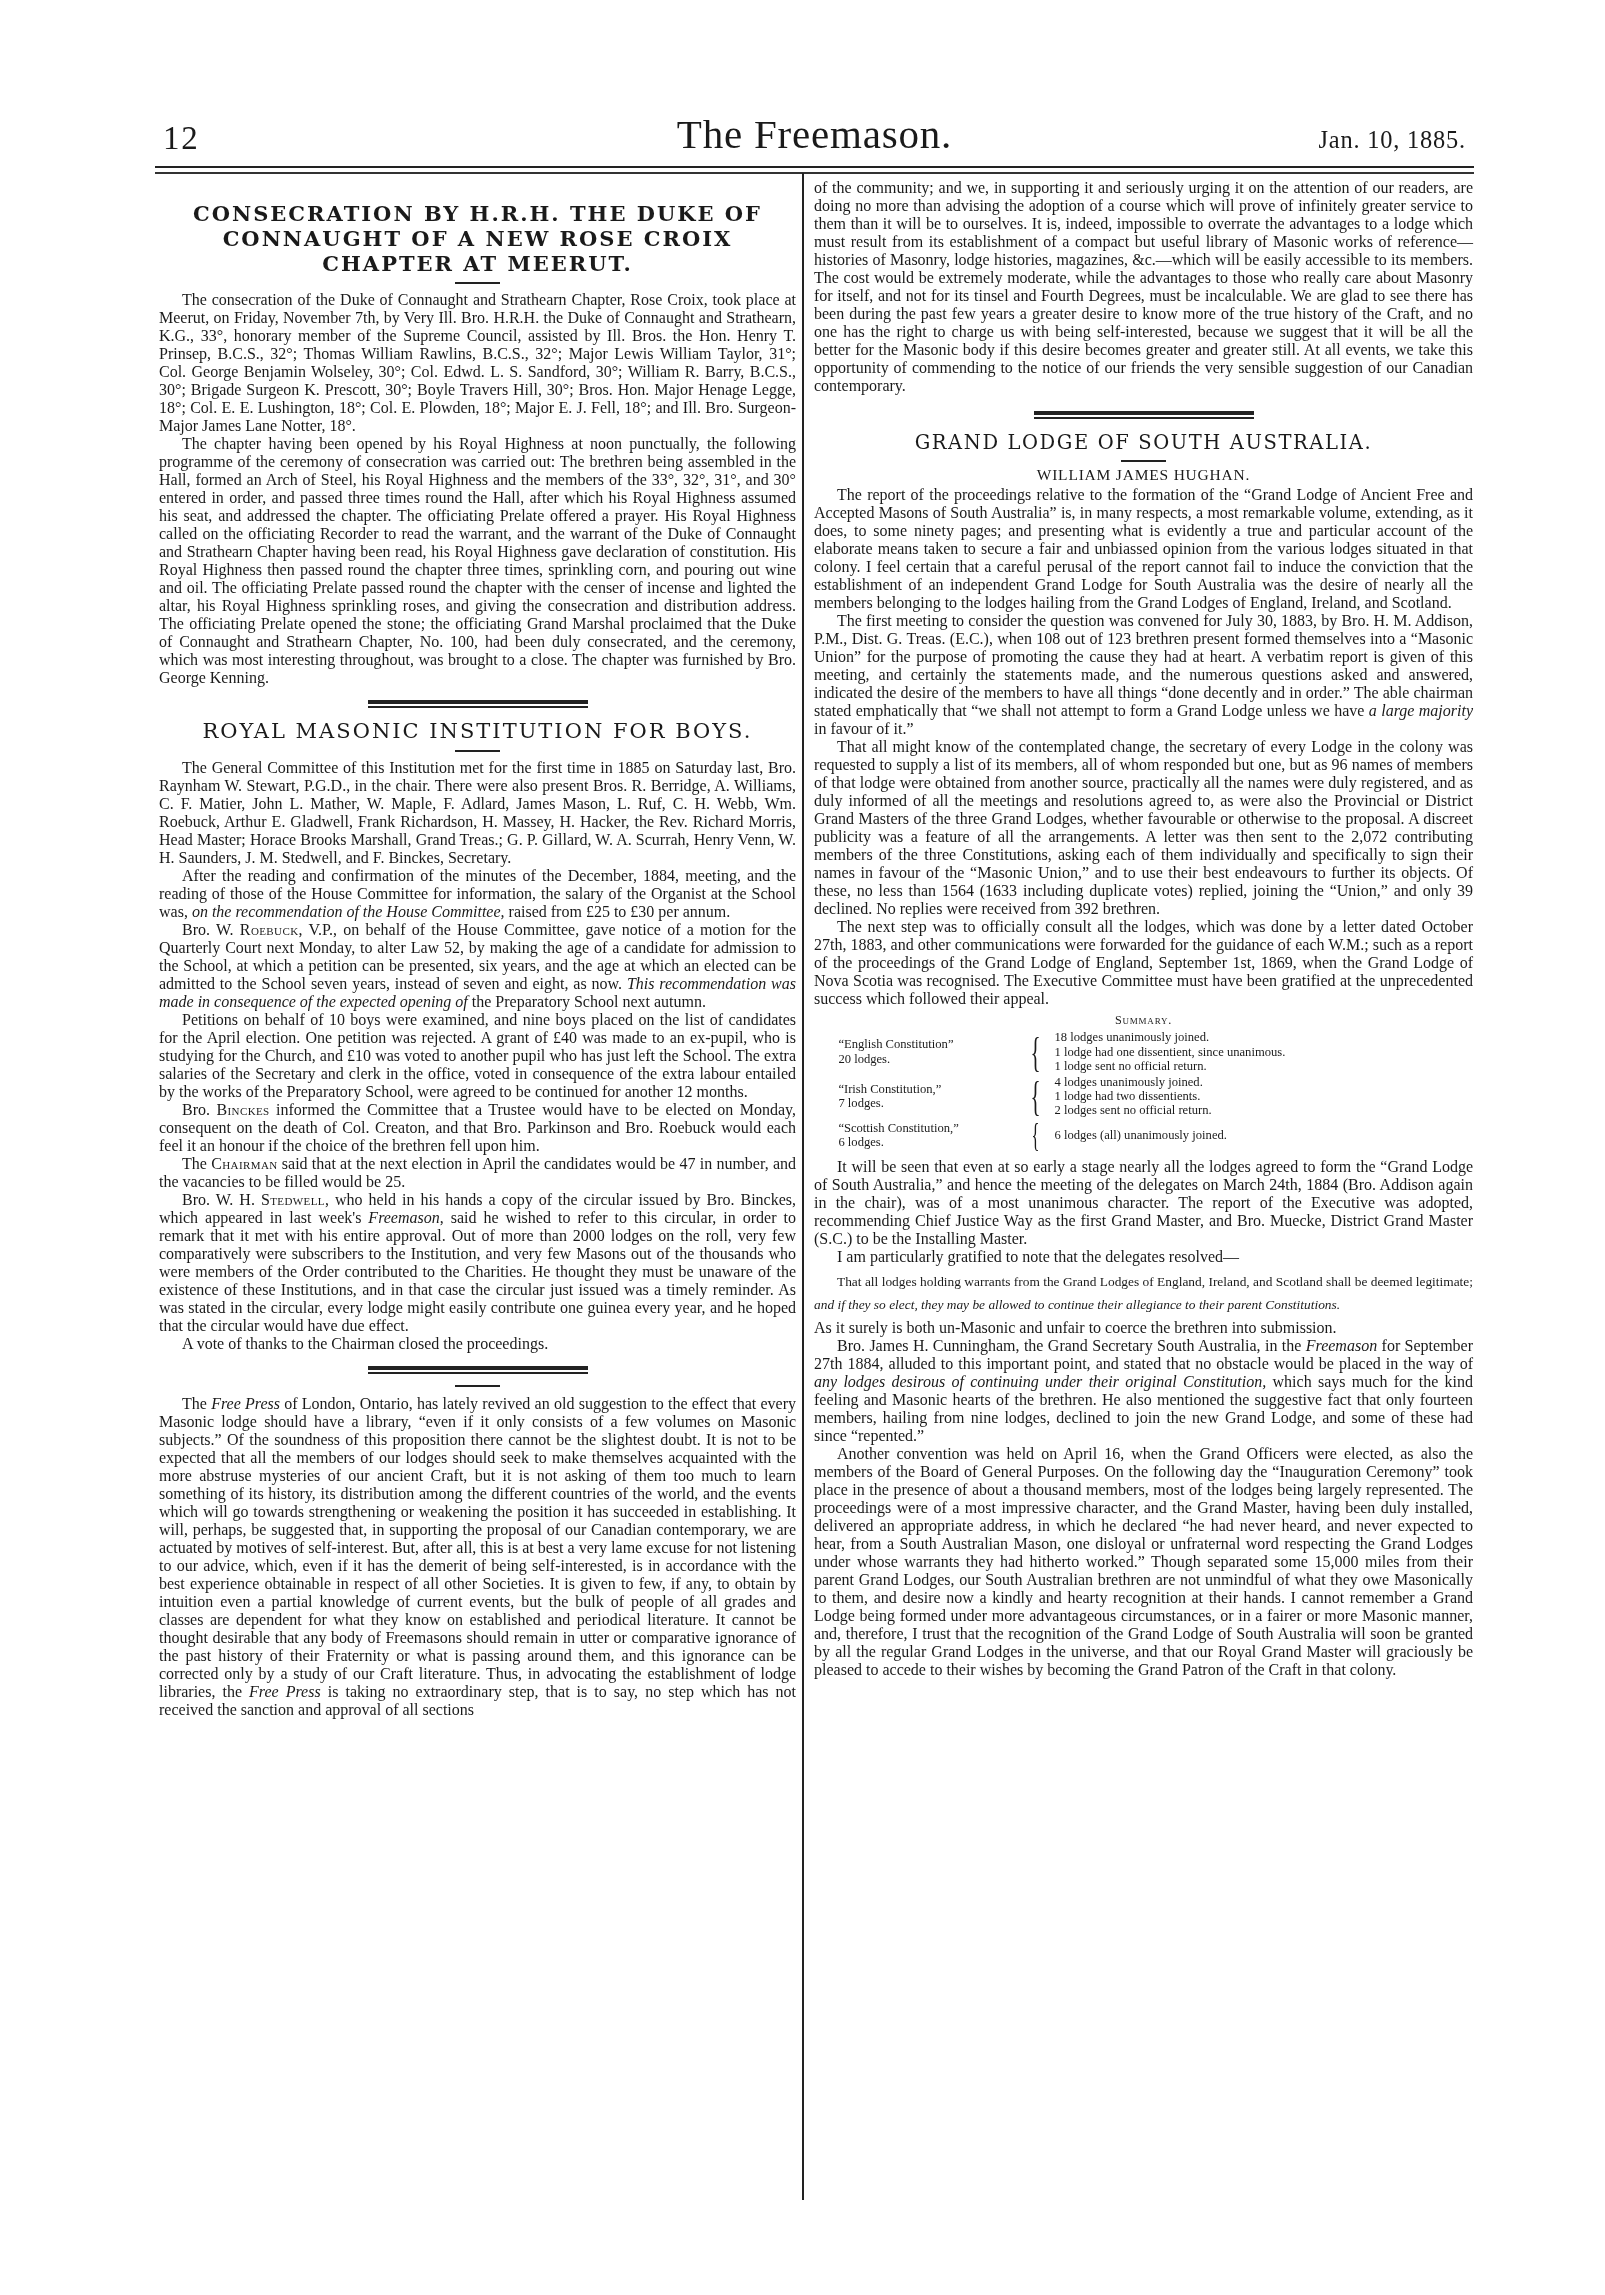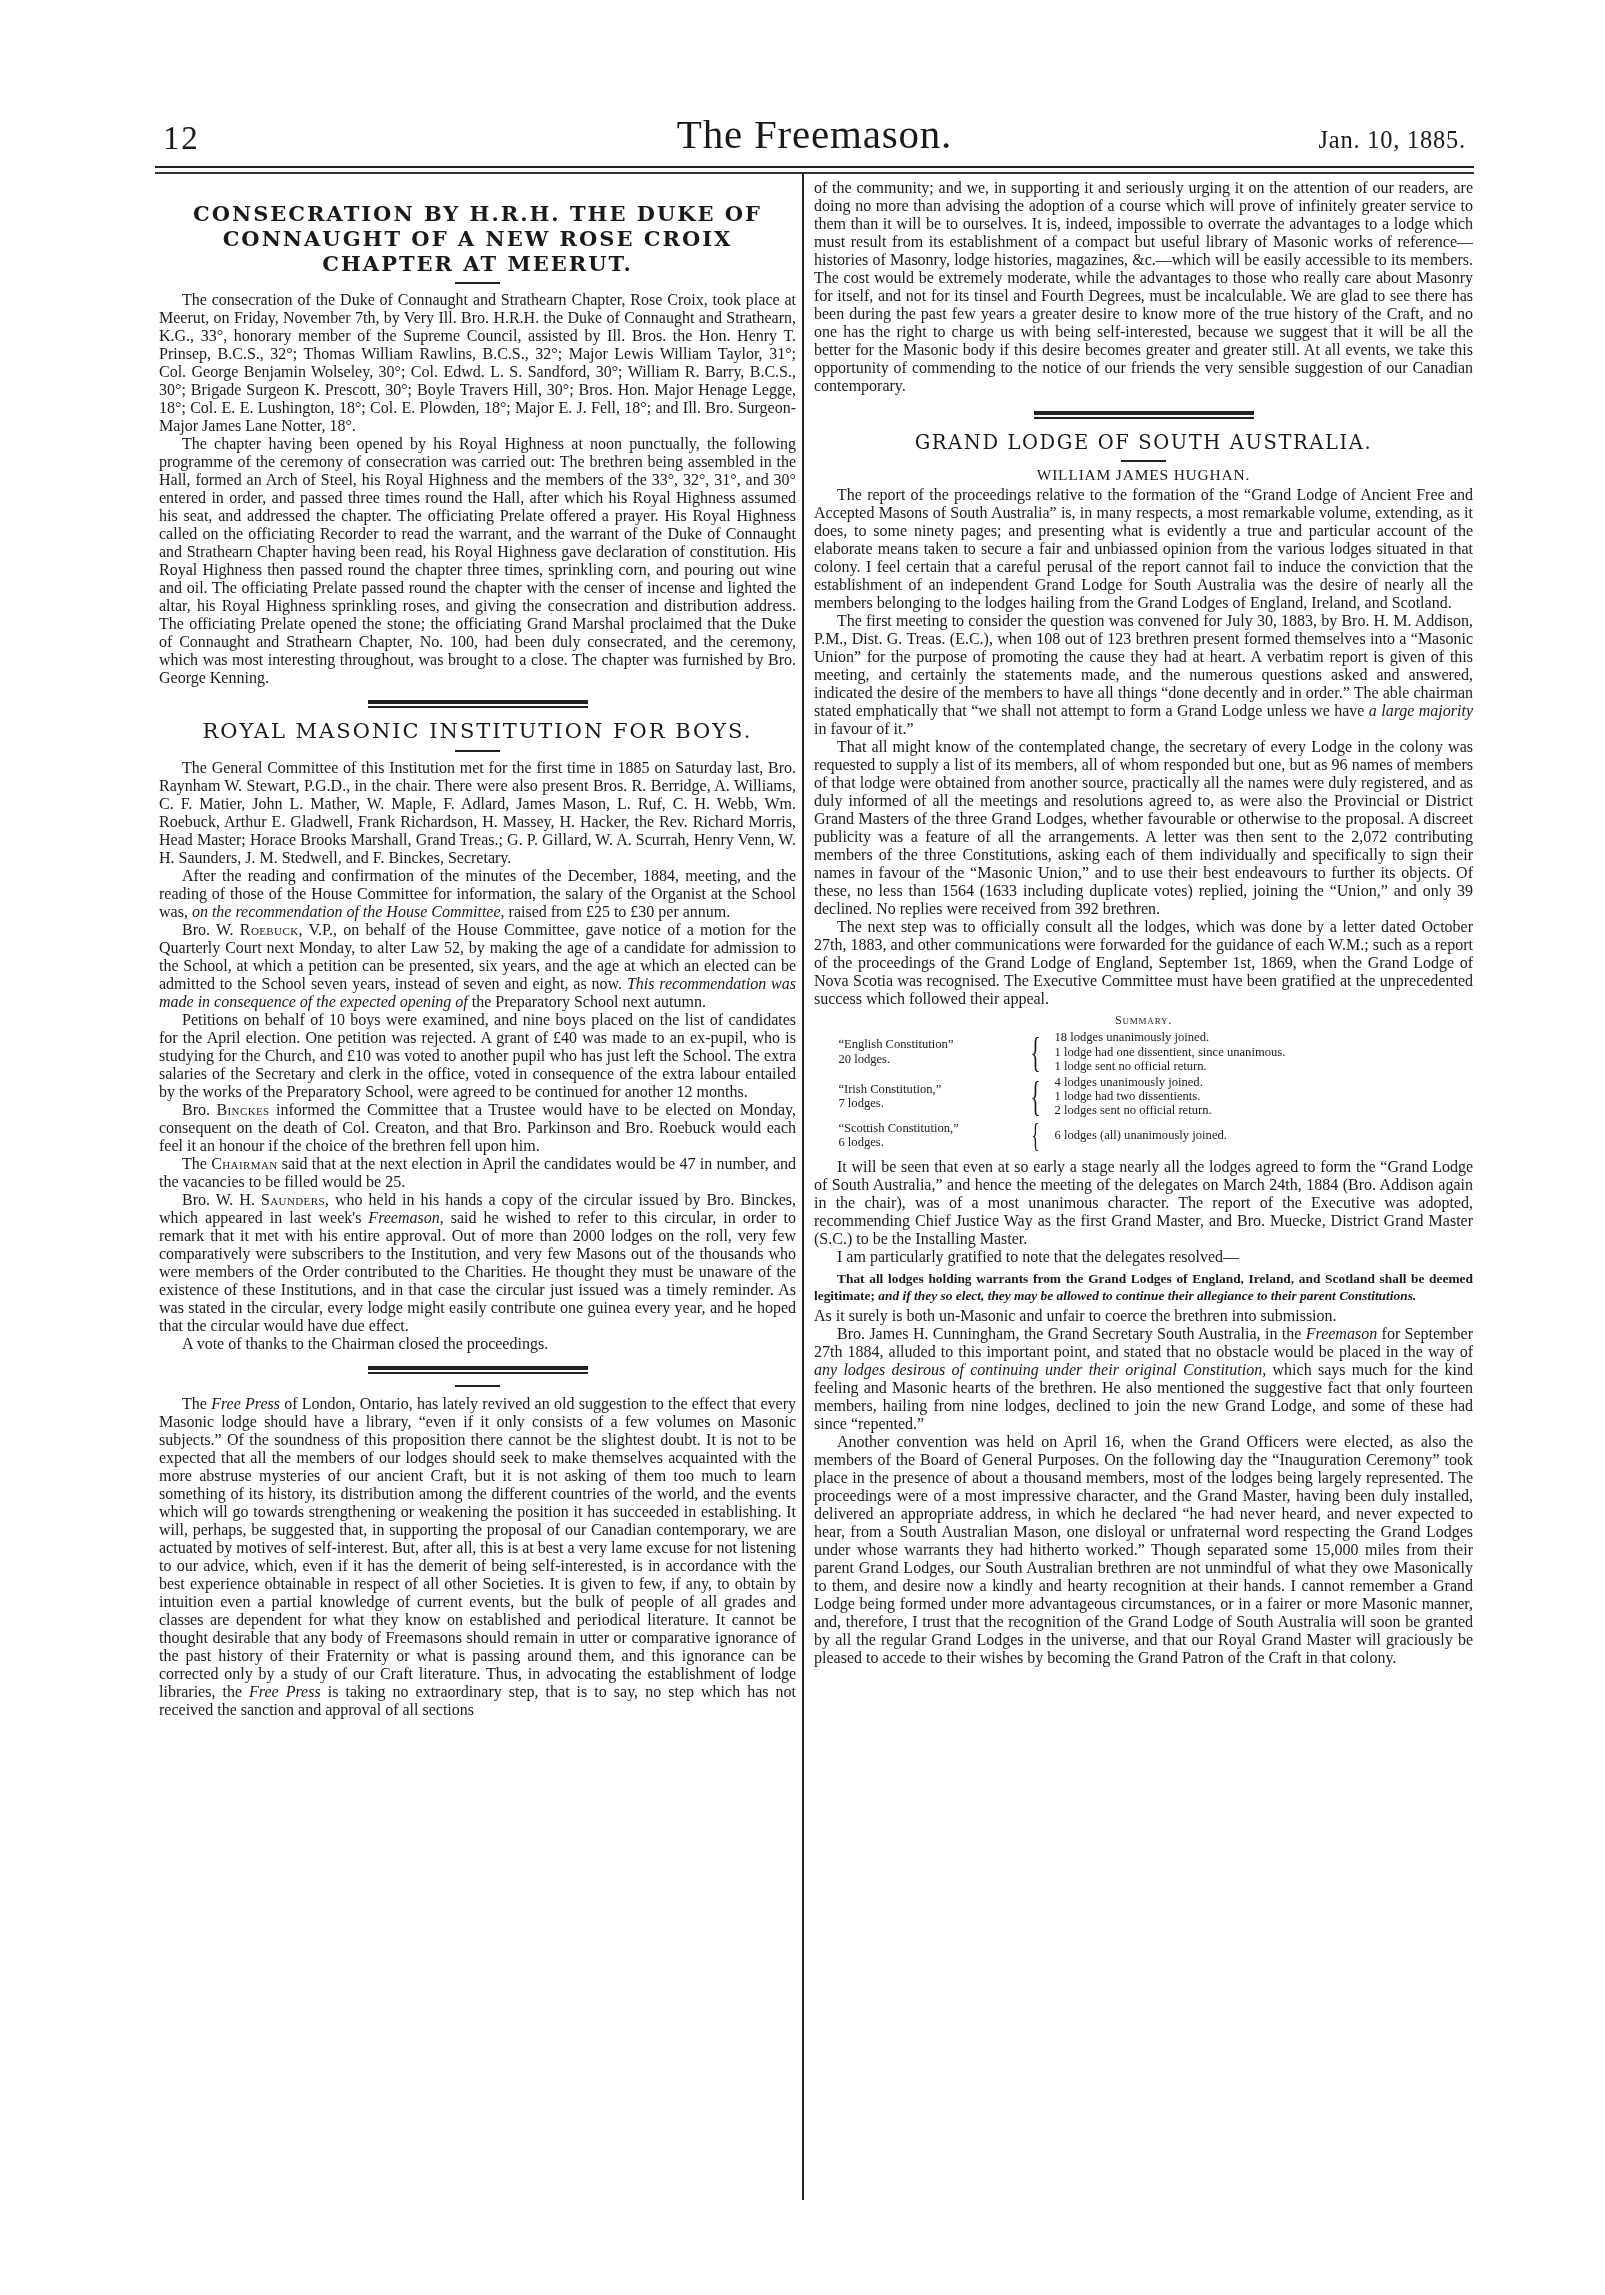--- a/index.html
+++ b/index.html
@@ -24,21 +24,21 @@
   .headline.small { font-size: 19.5px; letter-spacing: 1.6px; }
   .short-rule { width: 45px; height: 2.4px; background: #222; margin: 5.7px auto 7.3px; }
   .double-rule { width: 220px; margin: 13px auto 11.4px; }
   .double-rule .a { height: 3.3px; background: #222; }
   .double-rule .b { height: 1.6px; background: #222; margin-top: 2.4px; }
   p { margin: 0; text-indent: 23px; }
   p.noindent { text-indent: 0; }
   .byline { text-align: center; font-size: 15.5px; letter-spacing: 0.8px; margin: 1.6px 0 2.4px; }
   .sc { font-variant: small-caps; letter-spacing: 0.4px; }
   i { font-style: italic; }
-  .quote-block { font-size: 13.4px; line-height: 17px; margin: 3.3px 0 3.3px; font-weight: bold; }
+  .quote-block { font-size: 13.4px; line-height: 23px; margin: 3.3px 0 3.3px; }
   .quote-block p { text-indent: 23px; }
 
   .summary { margin: 4.9px 0 6.5px; font-size: 12.6px; line-height: 14.2px; }
   .summary-title { text-align: center; font-size: 12.2px; letter-spacing: 0.8px; margin-bottom: 3.3px; }
   .summary-row { display: flex; align-items: center; margin-bottom: 1.6px; }
   .summary-label { width: 187px; padding-left: 24.4px; }
   .summary-brace { width: 21px; font-size: 42px; line-height: 42px; text-align: center; font-weight: 100; transform: scaleX(0.5); }
   .summary-items { padding-left: 8.1px; }
 </style>
 </head>
@@ -88,21 +88,21 @@
       <span class="sc">Binckes</span>
       <span>informed the Committee that a Trustee would have to be elected on Monday, consequent on the death of Col. Creaton, and that Bro. Parkinson and Bro. Roebuck would each feel it an honour if the choice of the brethren fell upon him.</span>
     </p>
     <p>
       <span>The</span>
       <span class="sc">Chairman</span>
       <span>said that at the next election in April the candidates would be 47 in number, and the vacancies to be filled would be 25.</span>
     </p>
     <p>
       <span>Bro. W. H.</span>
-      <span class="sc">Saunders</span><span>, who held in his hands a copy of the circular issued by Bro. Binckes, which appeared in last week's</span>
+      <span class="sc">Stedwell</span><span>, who held in his hands a copy of the circular issued by Bro. Binckes, which appeared in last week's</span>
       <i>Freemason</i><span>, said he wished to refer to this circular, in order to remark that it met with his entire approval. Out of more than 2000 lodges on the roll, very few comparatively were subscribers to the Institution, and very few Masons out of the thousands who were members of the Order contributed to the Charities. He thought they must be unaware of the existence of these Institutions, and in that case the circular just issued was a timely reminder. As was stated in the circular, every lodge might easily contribute one guinea every year, and he hoped that the circular would have due effect.</span>
     </p>
     <p>A vote of thanks to the Chairman closed the proceedings.</p>
   </section>
 
   <div class="double-rule">
       <div class="a"></div>
       <div class="b"></div>
     </div>
 

